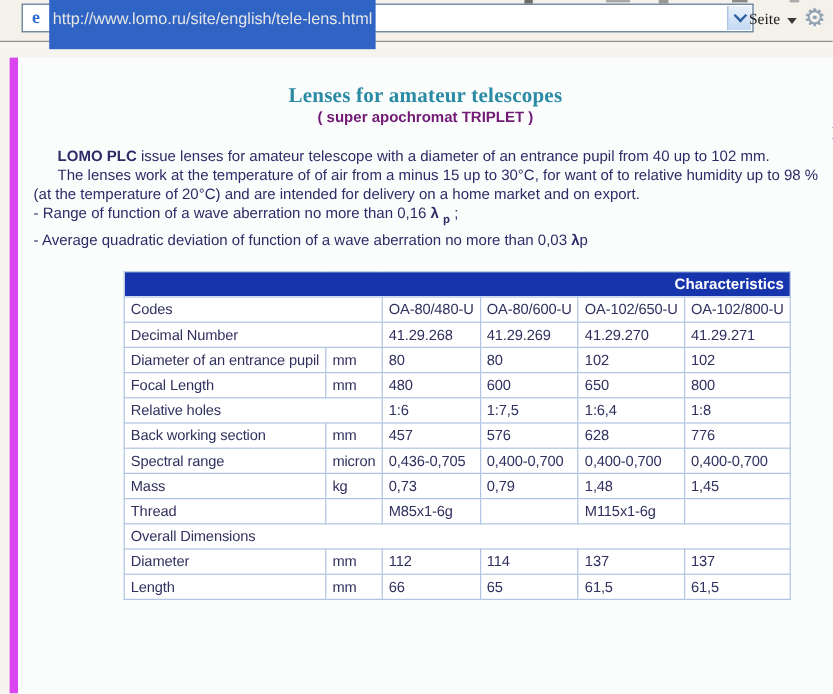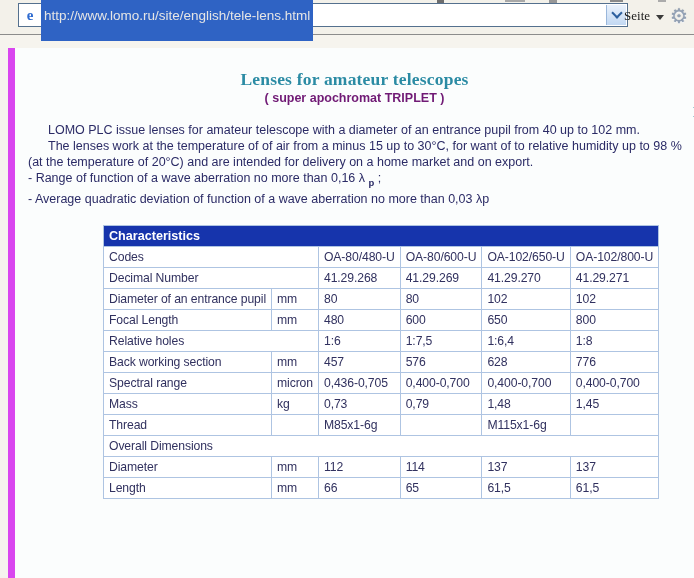--- a/index.html
+++ b/index.html
@@ -70,34 +70,34 @@
   .clip-frag-2{
     position:absolute;top:88px;left:679px;width:7px;height:11px;overflow:hidden;
     font-size:12px;color:#7f9fc9;
   }
   .text-block{
     margin:16px 8px 0 13px;width:660px;
     font-size:12.5px;line-height:16px;color:#2b2b66;
   }
   .text-block p{margin:0;}
   .text-block p.indent{text-indent:20px;}
-  .text-block b{font-weight:normal;text-align:center;}
+  .text-block b{font-weight:bold;text-align:center;}
   .text-block sub{font-size:9.5px;font-weight:bold;}
   
   table.chars{
     border-collapse:collapse;margin:18px 0 0 88px;width:556px;
     background:#ffffff;
   }
   table.chars td{
     border:1px solid #aec4e2;padding:1px 5px;height:18px;
     font-size:12.2px;color:#31315f;white-space:nowrap;letter-spacing:-0.1px;
     overflow:hidden;
   }
   table.chars td.hdr{
-    background:#1634ac;color:#ffffff;font-weight:bold;text-align:left;
+    background:#1634ac;color:#ffffff;font-weight:bold;text-align:right;
     font-size:12.6px;letter-spacing:0;
   }
 </style>
 </head>
 <body>
 
 <div class="chrome">
   <div class="addr-field">
     <span class="favicon">e</span>
     <span class="url-selected">http://www.lomo.ru/site/english/tele-lens.html</span>

